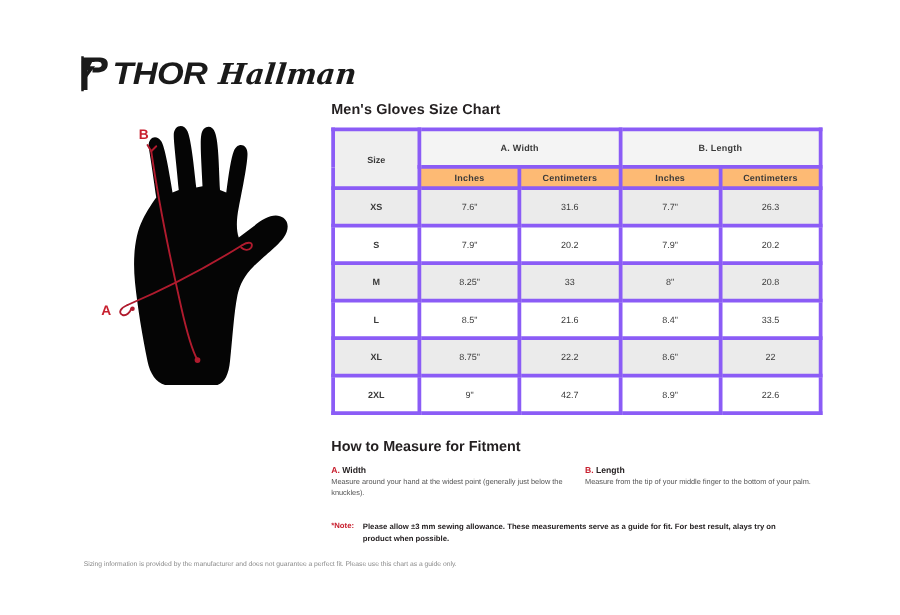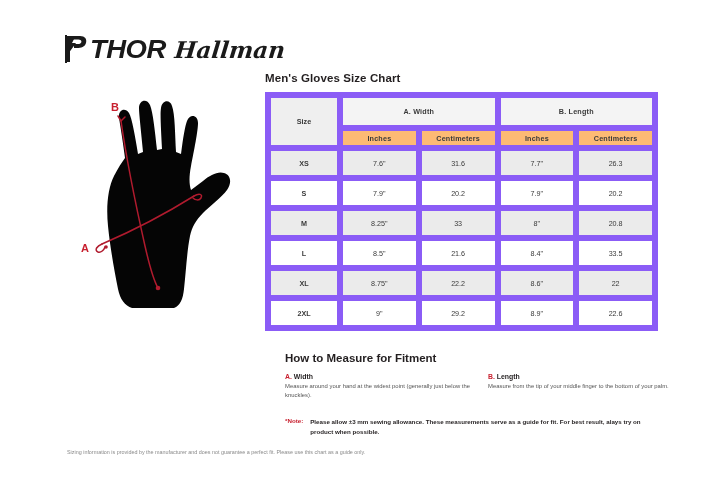--- a/index.html
+++ b/index.html
@@ -13,21 +13,21 @@
     position: relative;
     font-family: "Liberation Sans", sans-serif;
     color: #231f20;
     overflow: hidden;
   }
 
   
   #brand-bar {
     position: absolute;
     left: 62px;
-    top: 34px;
+    top: 44px;
     display: flex;
     align-items: center;
     gap: 16px;
   }
   .thor-lockup {
     display: flex;
     align-items: center;
     gap: 2px;
   }
   .thor-mark { display: block; }
@@ -59,39 +59,39 @@
     top: 96px;
     width: 196px;
     height: 215px;
   }
   #hand-figure svg { display: block; }
 
   
   #chart-panel {
     position: absolute;
     left: 265px;
-    top: 72px;
+    top: 82px;
     width: 393px;
   }
   #chart-title {
     font-size: 11.5px;
     font-weight: bold;
     color: #231f20;
     margin: 0 0 8px 0;
     letter-spacing: 0.1px;
   }
 
   
   table.size-chart {
     border-collapse: collapse;
     width: 393px;
     table-layout: fixed;
   }
   table.size-chart td, table.size-chart th {
-    border: 6px solid #8b5cf6;
+    border: 3px solid #8b5cf6;
     text-align: center;
     vertical-align: middle;
     font-size: 7.2px;
     color: #3a3a3a;
     padding: 0;
   }
   th.size-head {
     width: 66px;
     background: #efefef;
     font-weight: bold;
@@ -124,21 +124,20 @@
   tbody tr { height: 30px; }
   tbody tr.shaded td { background: #ebebeb; text-align: center; }
   tbody tr.plain td { background: #ffffff; }
 
   
   #measure-section {
     position: absolute;
     left: 265px;
     top: 352px;
     width: 393px;
-    margin-left: 20px;
   }
   #measure-title {
     font-size: 11.5px;
     font-weight: bold;
     color: #231f20;
     margin: 0 0 9px 0;
   }
   .measure-cols {
     display: flex;
     gap: 13px;
@@ -299,21 +298,21 @@
         <tr class="shaded">
           <td class="size-cell">XL</td>
           <td>8.75"</td>
           <td>22.2</td>
           <td>8.6"</td>
           <td>22</td>
         </tr>
         <tr class="plain">
           <td class="size-cell">2XL</td>
           <td>9"</td>
-          <td>29.2</td>
+          <td>42.7</td>
           <td>8.9"</td>
           <td>22.6</td>
         </tr>
       </tbody>
   </table>
 </div>
 
 <div id="measure-section">
   <h2 id="measure-title">How to Measure for Fitment</h2>
 

